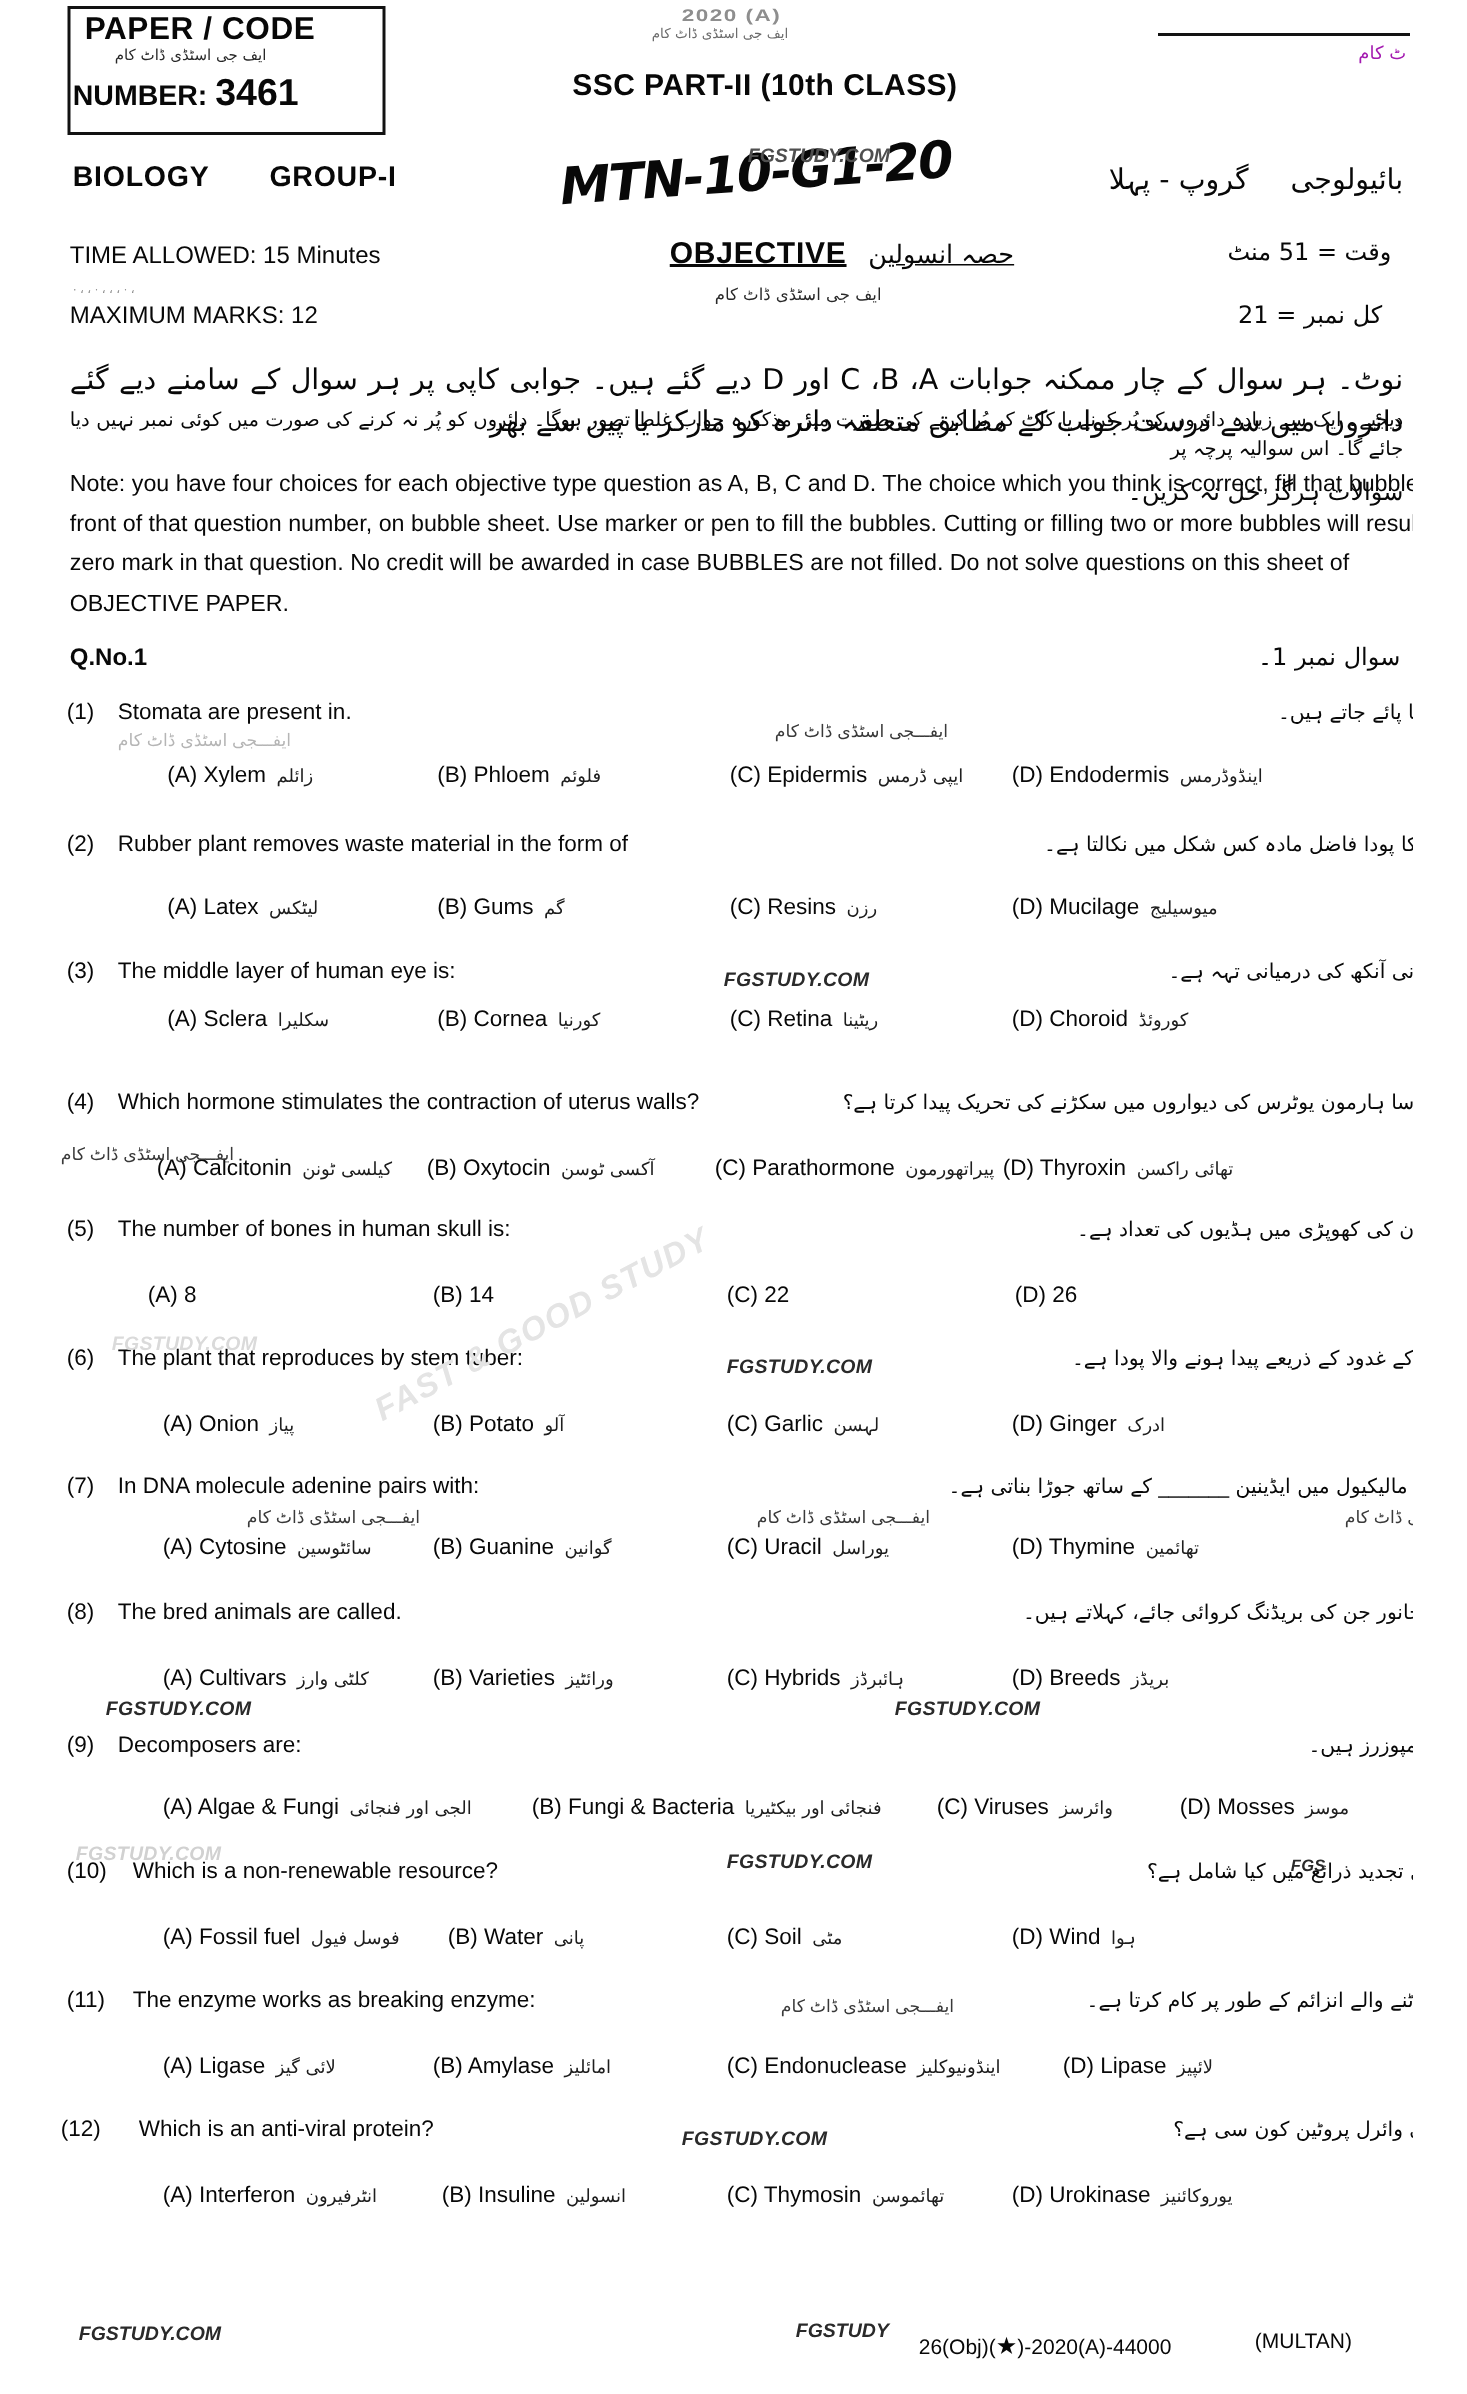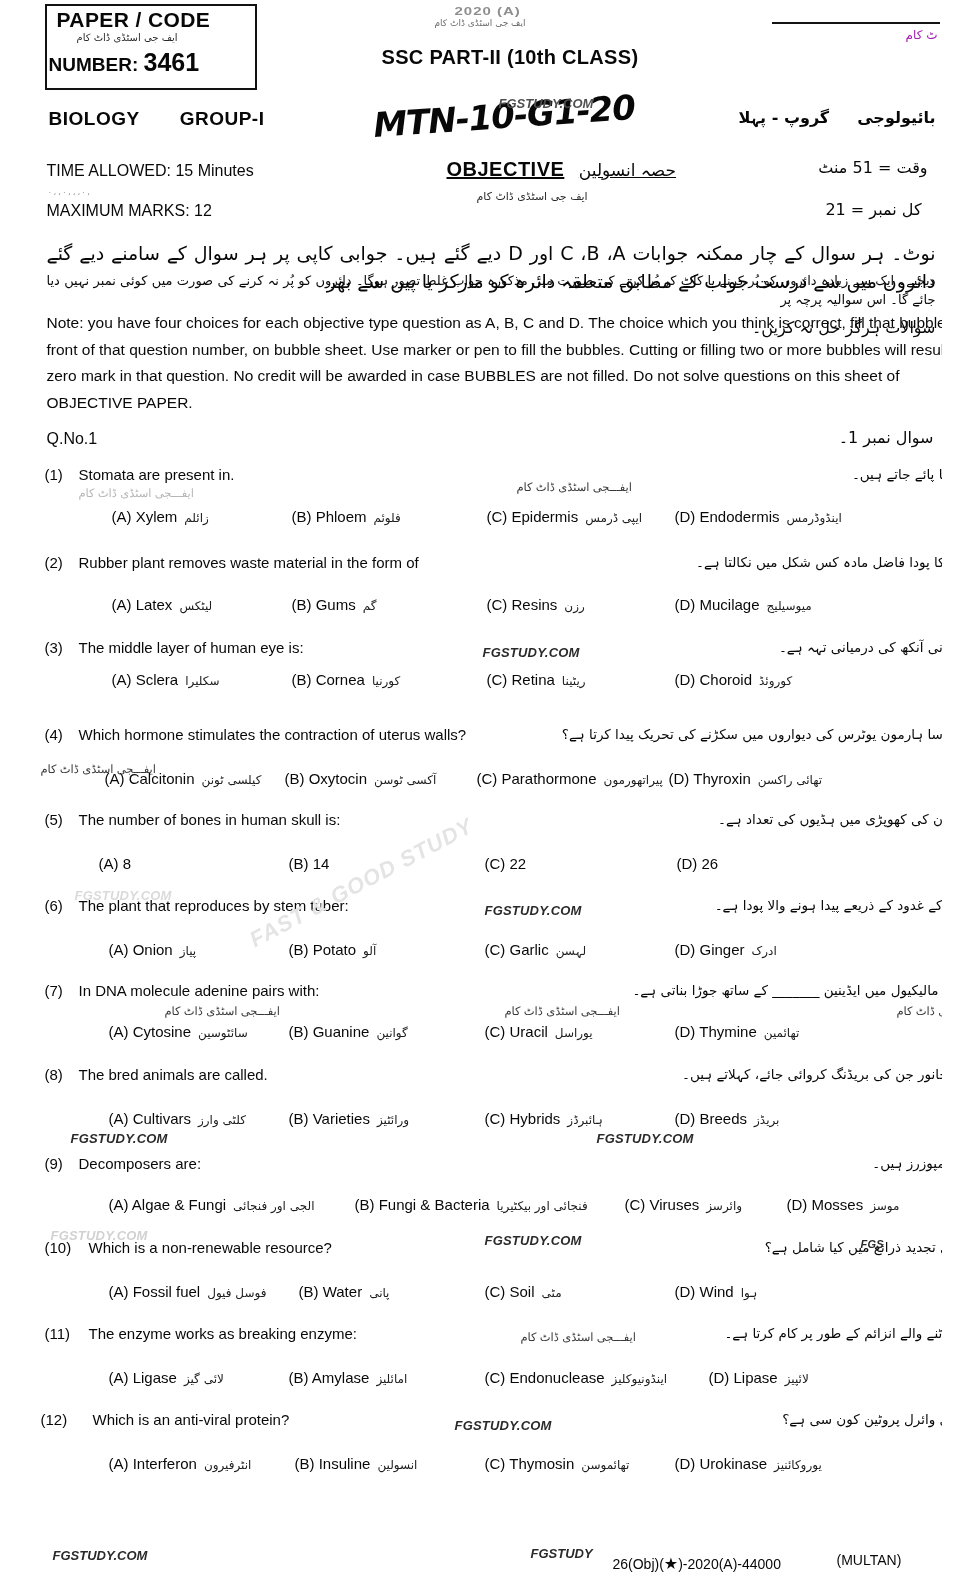--- a/index.html
+++ b/index.html
@@ -189,23 +189,22 @@
     position: absolute;
     right: 4px;
     top: 28px;
     font-size: 12px;
     color: #a21caf;
   }
   .hdr-ur-subject {
     position: absolute;
     right: 6px;
     top: 108px;
-    font-size: 16px;
-    white-space: nowrap;
-    font-weight: bold;
+    font-size: 19px;
+    white-space: nowrap;
   }
   .hdr-ur-subject .sp {
     display: inline-block;
     width: 28px;
   }
   .hdr-ur-time {
     position: absolute;
     right: 14px;
     top: 158px;
     font-size: 16px;
@@ -256,21 +255,21 @@
     line-height: 1.72;
     text-align: left;
   }
 
   
   .qno-en {
     position: absolute;
     left: 10px;
     top: 430px;
     font-size: 16px;
-    font-weight: normal;
+    font-weight: bold;
   }
   .qno-ur {
     position: absolute;
     right: 8px;
     top: 428px;
     font-size: 16px;
     direction: rtl;
   }
 
   .q-block {

